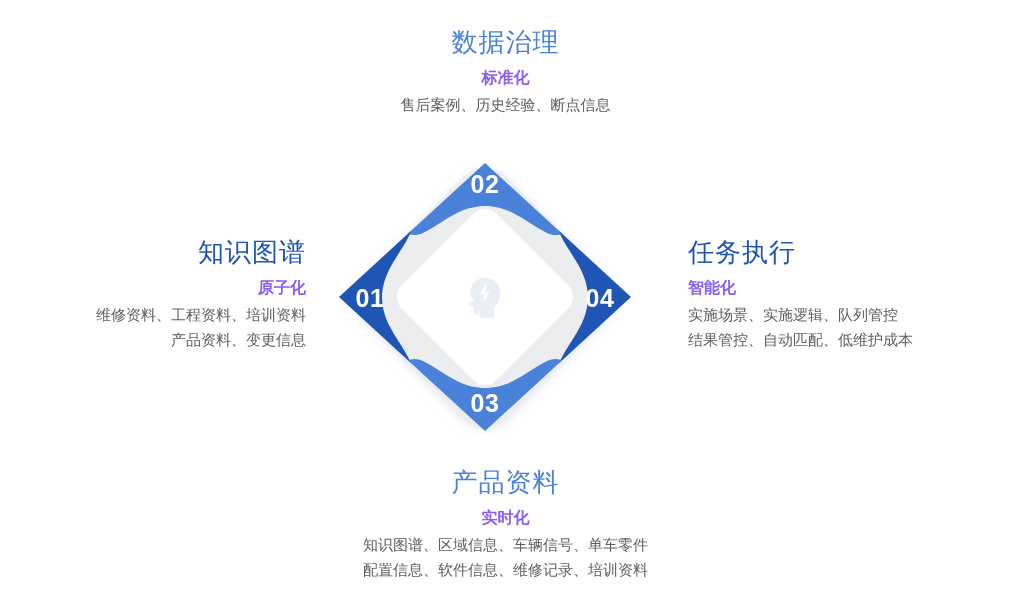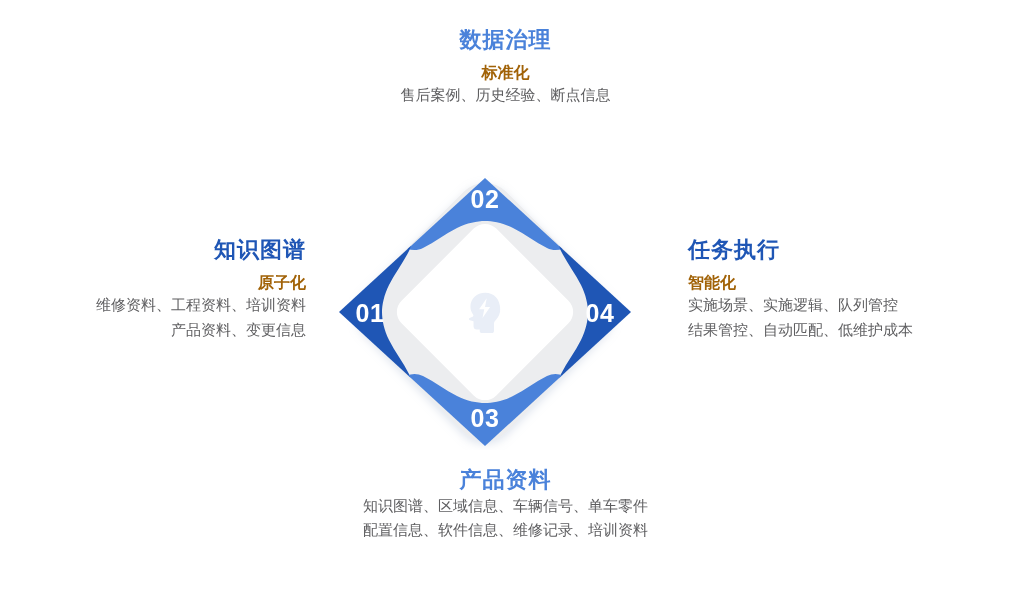--- a/index.html
+++ b/index.html
@@ -18,53 +18,53 @@
   #stage {
     position: relative;
     width: 1011px;
     height: 600px;
   }
 
   
   .block { position: absolute; }
 
   .blk-title {
-    font-size: 22px;
-    font-weight: bold;
+    font-size: 26px;
+    font-weight: normal;
     letter-spacing: 1px;
     line-height: 1.25;
     white-space: nowrap;
   }
   .blk-sub {
     font-size: 16px;
     font-weight: bold;
-    color: #a16207;
+    color: #8b5cf6;
     line-height: 1.3;
     margin-top: 9px;
     white-space: nowrap;
   }
   .blk-line {
     font-size: 15px;
     color: #5e5e60;
     line-height: 1.62;
     white-space: nowrap;
   }
-  .blk-lines { }
+  .blk-lines { margin-top: 5px; }
 
   
   #block-top    { left: 0;     top: 26px;  width: 1011px; text-align: center; }
   #block-left   { left: 14px;  top: 236px; width: 292px;  text-align: right; }
   #block-right  { left: 688px; top: 236px; width: 310px;  text-align: left; }
   #block-bottom { left: 0;     top: 466px; width: 1011px; text-align: center; }
 
   
   #diamond-wrap {
     position: absolute;
     left: 335px;
-    top: 174px;
+    top: 159px;
     width: 300px;
     height: 276px;
   }
   #diamond-svg { display: block; width: 300px; height: 276px; }
 
   .num-label {
     font-family: "Liberation Sans", "DejaVu Sans", sans-serif;
     font-size: 25px;
     font-weight: bold;
     fill: #ffffff;
@@ -97,20 +97,21 @@
     <div class="blk-title" style="color: rgb(31, 86, 181);">知识图谱</div>
     <div class="blk-sub">原子化</div>
     <div class="blk-lines">
       <div class="blk-line">维修资料、工程资料、培训资料</div>
       <div class="blk-line">产品资料、变更信息</div>
     </div>
   </div>
 
   <div class="block" id="block-bottom">
     <div class="blk-title" style="color: rgb(74, 130, 218);">产品资料</div>
+    <div class="blk-sub">实时化</div>
     <div class="blk-lines">
       <div class="blk-line">知识图谱、区域信息、车辆信号、单车零件</div>
       <div class="blk-line">配置信息、软件信息、维修记录、培训资料</div>
     </div>
   </div>
 
   <div id="diamond-wrap">
     <svg id="diamond-svg" viewBox="0 0 300 276" xmlns="http://www.w3.org/2000/svg">
       <defs>
         <filter id="softshadow" x="-30%" y="-30%" width="160%" height="160%">

